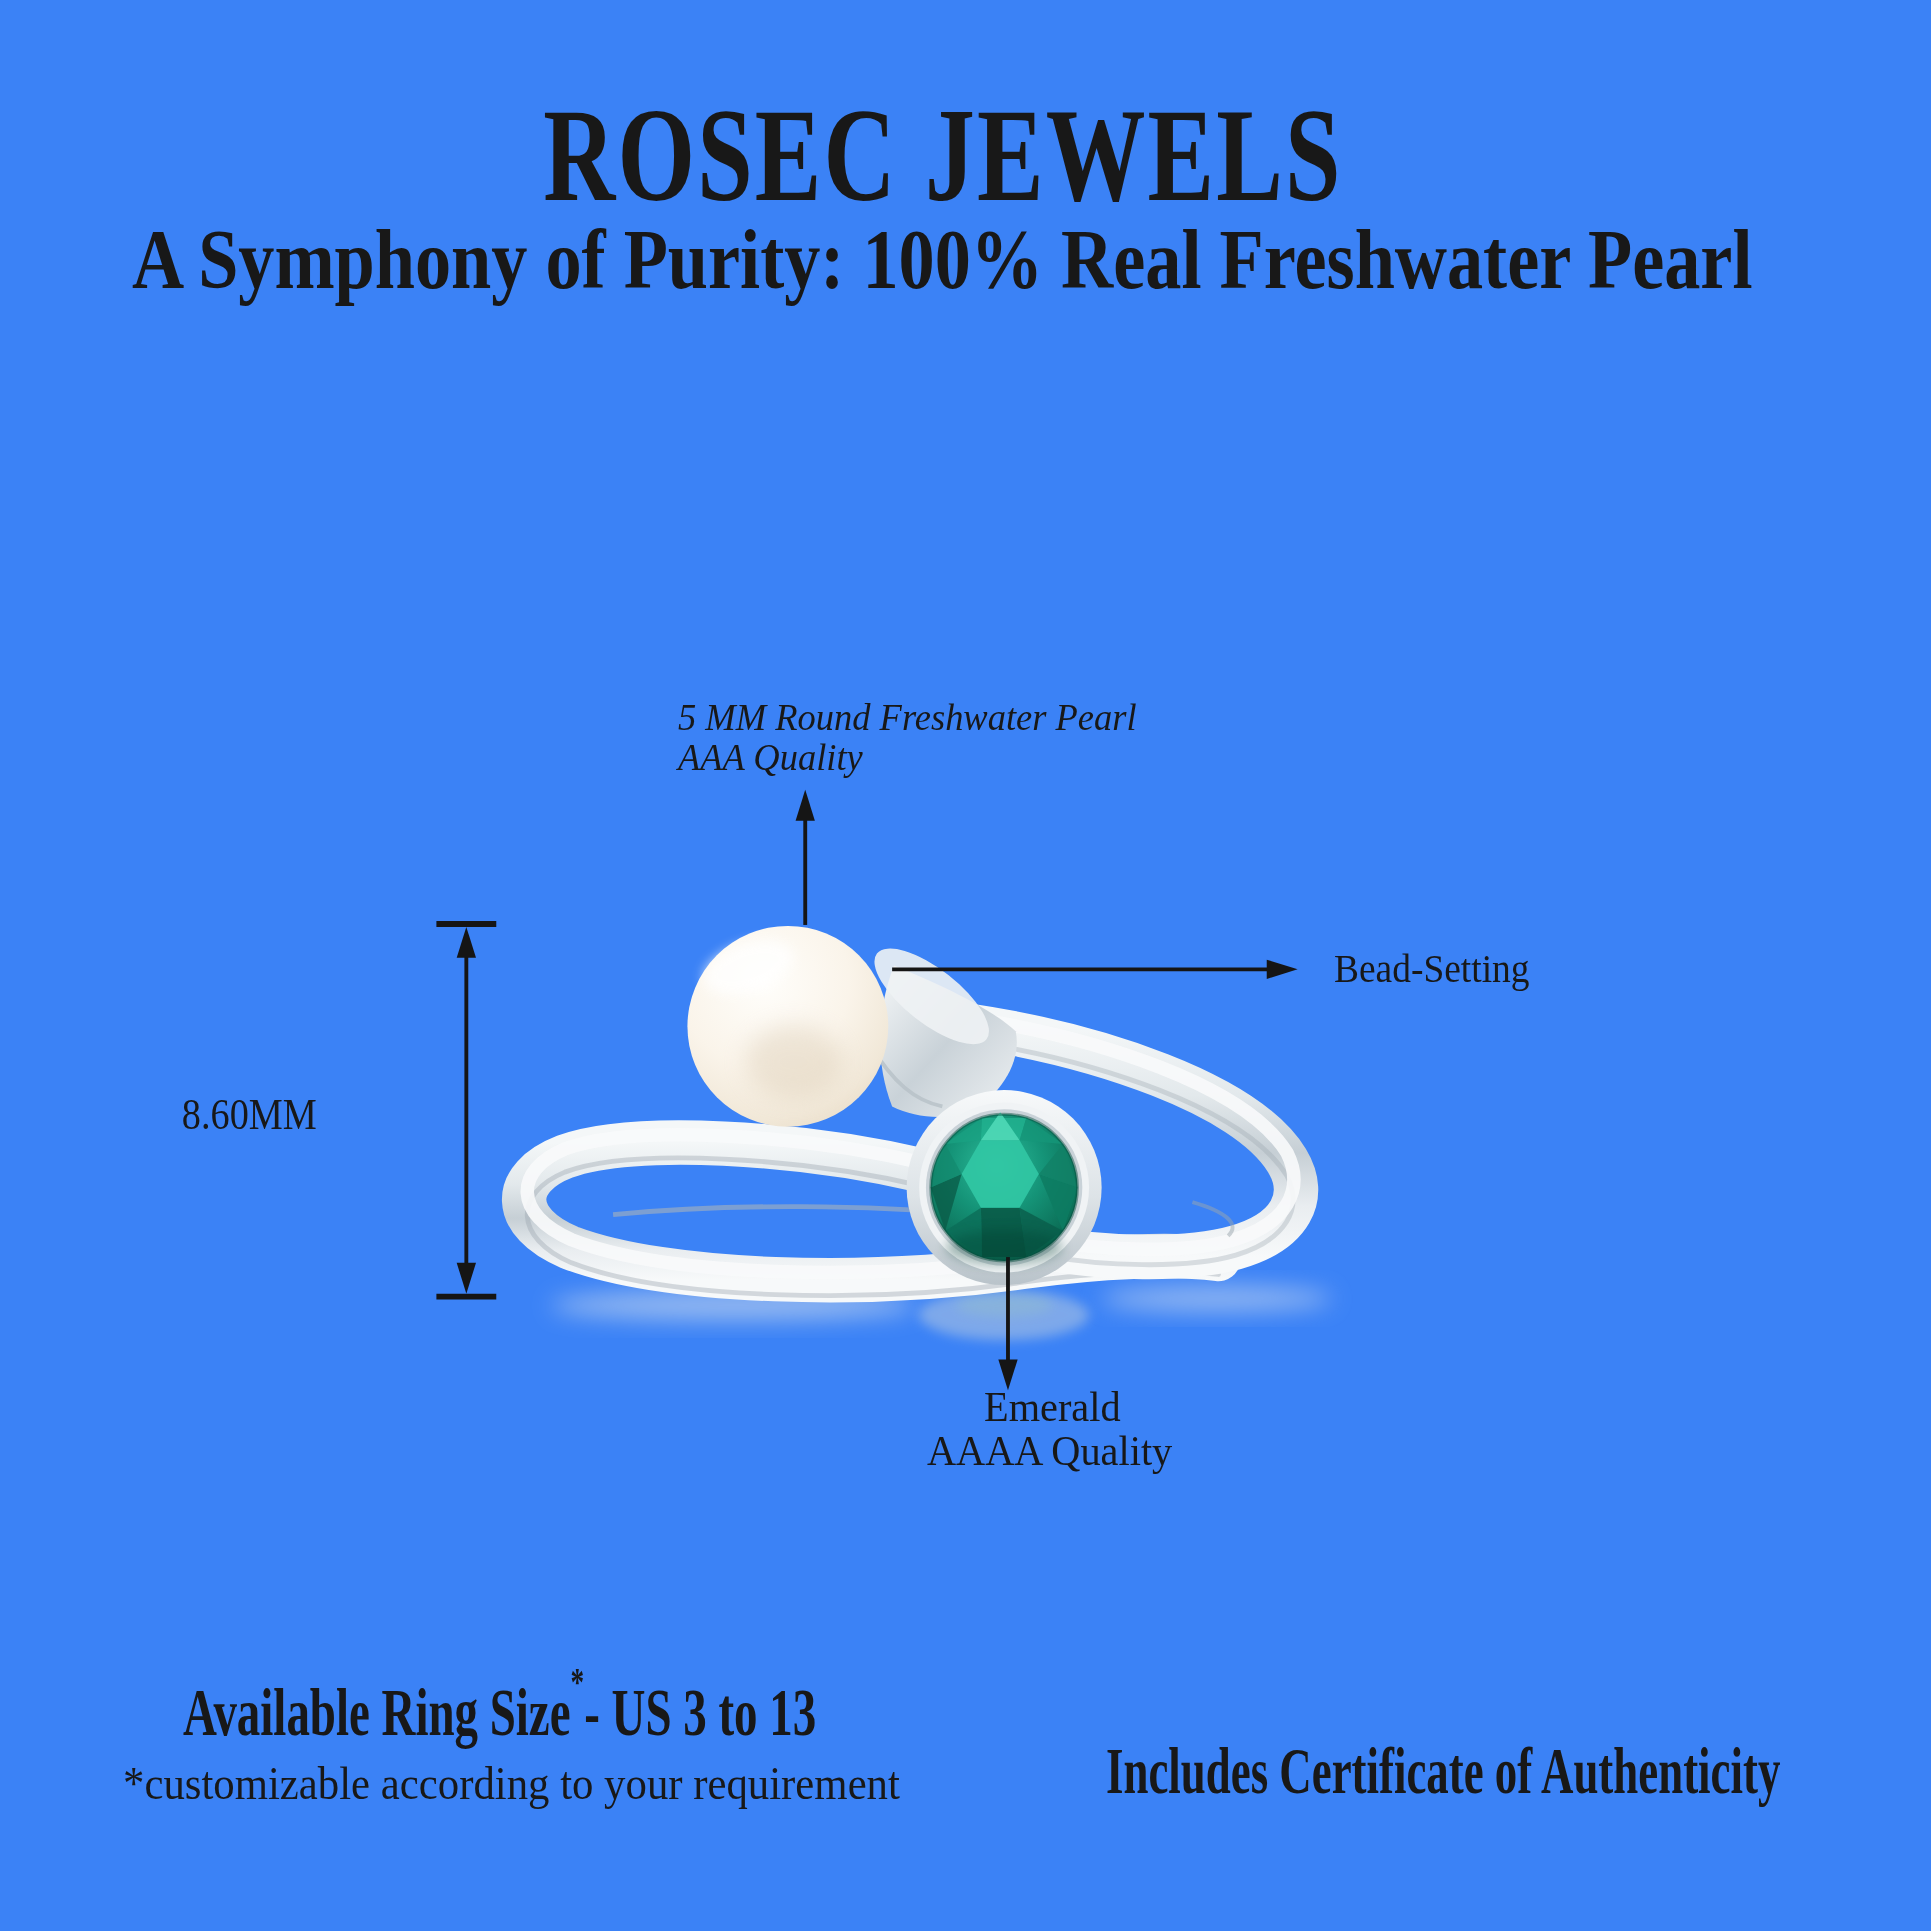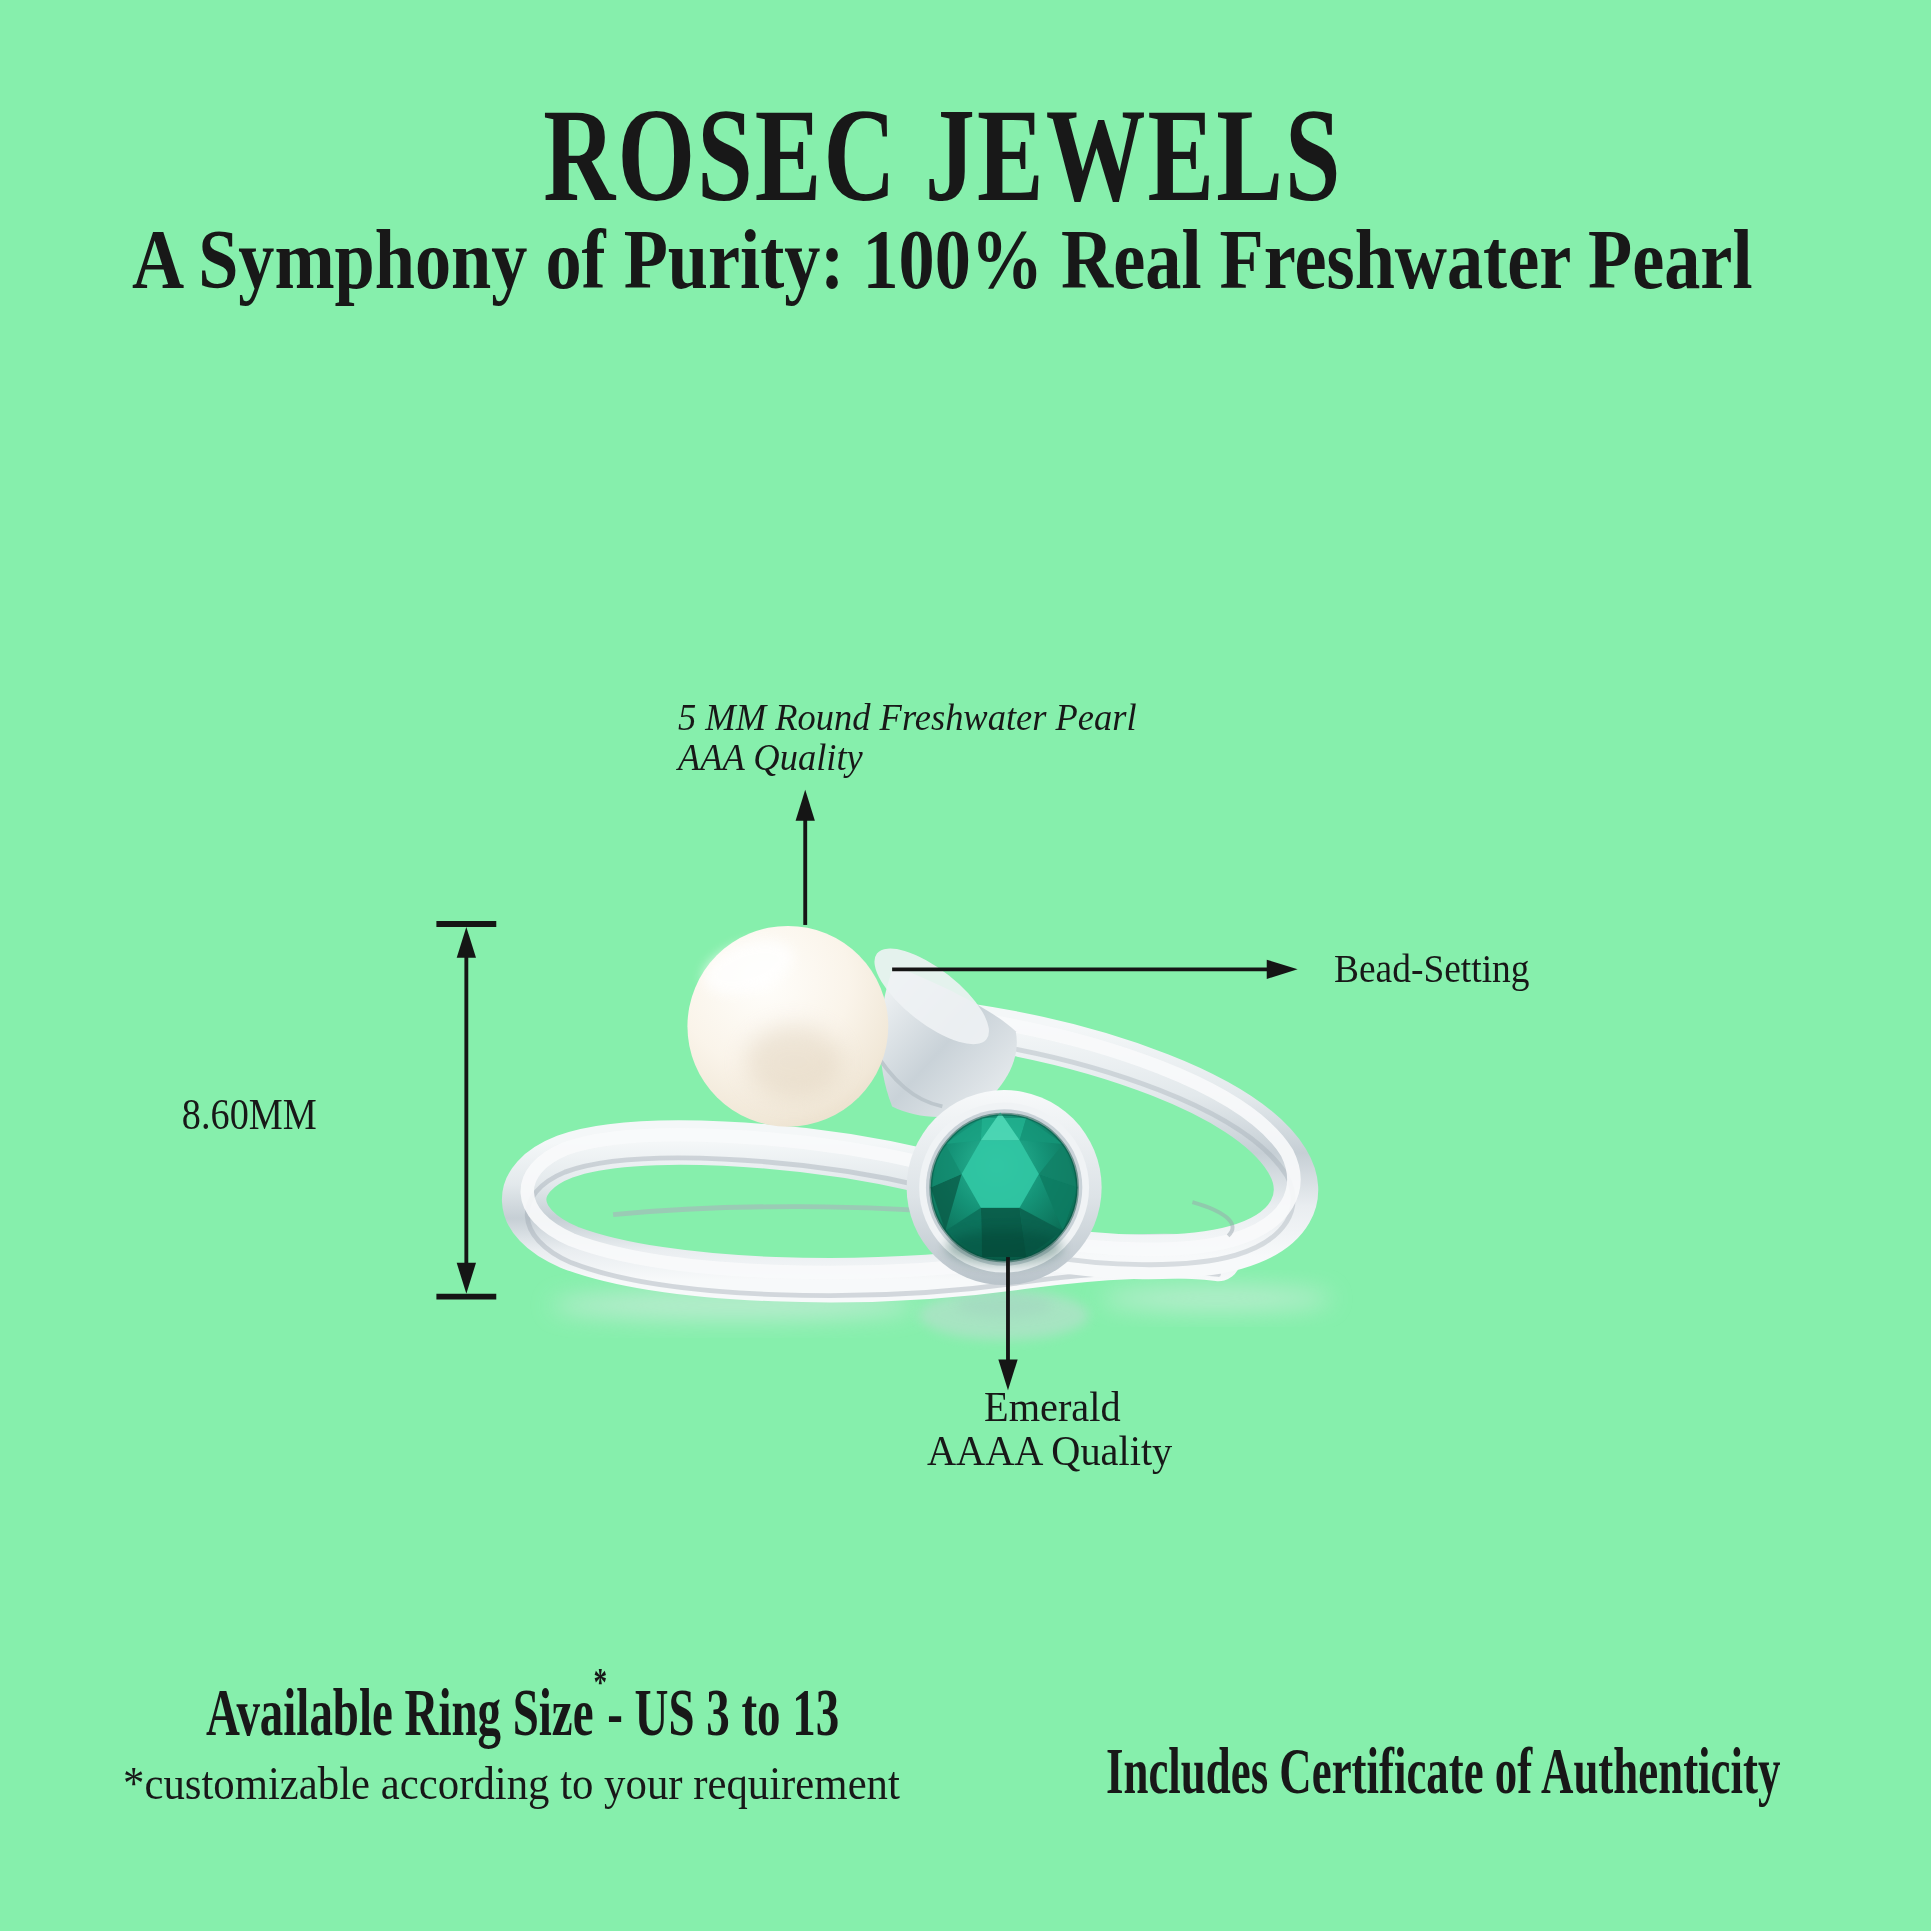--- a/index.html
+++ b/index.html
@@ -1,17 +1,17 @@
 <!DOCTYPE html>
 <html><head>
 <meta charset="utf-8">
 <style>
   html,body{margin:0;padding:0;background:#ffffff;}
   .stage{
-    position:relative;width:1931px;height:1931px;background:#86efac;overflow:hidden;
+    position:relative;width:1931px;height:1931px;background:#3b82f6;overflow:hidden;
     font-family:"Liberation Serif","DejaVu Serif",serif;color:#181818;
   }
   .stage svg.ring{position:absolute;left:0;top:0;}
   .txt{position:absolute;white-space:nowrap;}
   .cx{display:inline-block;transform-origin:50% 0;}
   .lx{display:inline-block;transform-origin:0 0;}
   .rx{display:inline-block;transform-origin:100% 0;}
 
   .t-title{left:0;right:0;top:89px;text-align:center;font-size:133px;font-weight:700;line-height:1;}
   .t-title .cx{transform:translateX(-23px) scaleX(0.75);letter-spacing:2.9px;}
@@ -24,21 +24,21 @@
 
   .c-bead{left:1334px;top:949px;font-size:39px;font-weight:400;line-height:1;}
   .c-bead .lx{transform:scaleX(0.96);}
 
   .c-height{left:158px;width:290px;top:1092px;font-size:45px;font-weight:400;line-height:1;}
   .c-height .rx{transform:scaleX(0.85);}
 
   .c-emerald{left:927px;top:1386px;font-size:42px;font-weight:400;line-height:1.04;text-align:center;}
   .c-emerald .lx{transform:scaleX(0.96);}
 
-  .f-size{left:183px;top:1678px;font-size:68px;font-weight:700;line-height:1;margin-left:23px;}
+  .f-size{left:183px;top:1678px;font-size:68px;font-weight:700;line-height:1;}
   .f-size .lx{transform:scaleX(0.69);}
   .f-size sup{font-size:0.58em;position:relative;top:-0.42em;font-weight:700;}
 
   .f-note{left:112px;top:1761px;font-size:46px;font-weight:400;line-height:1;margin-left:11px;}
   .f-note .lx{transform:scaleX(0.93);}
 
   .f-cert{left:1106px;top:1738px;font-size:66px;font-weight:700;line-height:1;}
   .f-cert .lx{transform:scaleX(0.68);}
 </style>
 </head>

